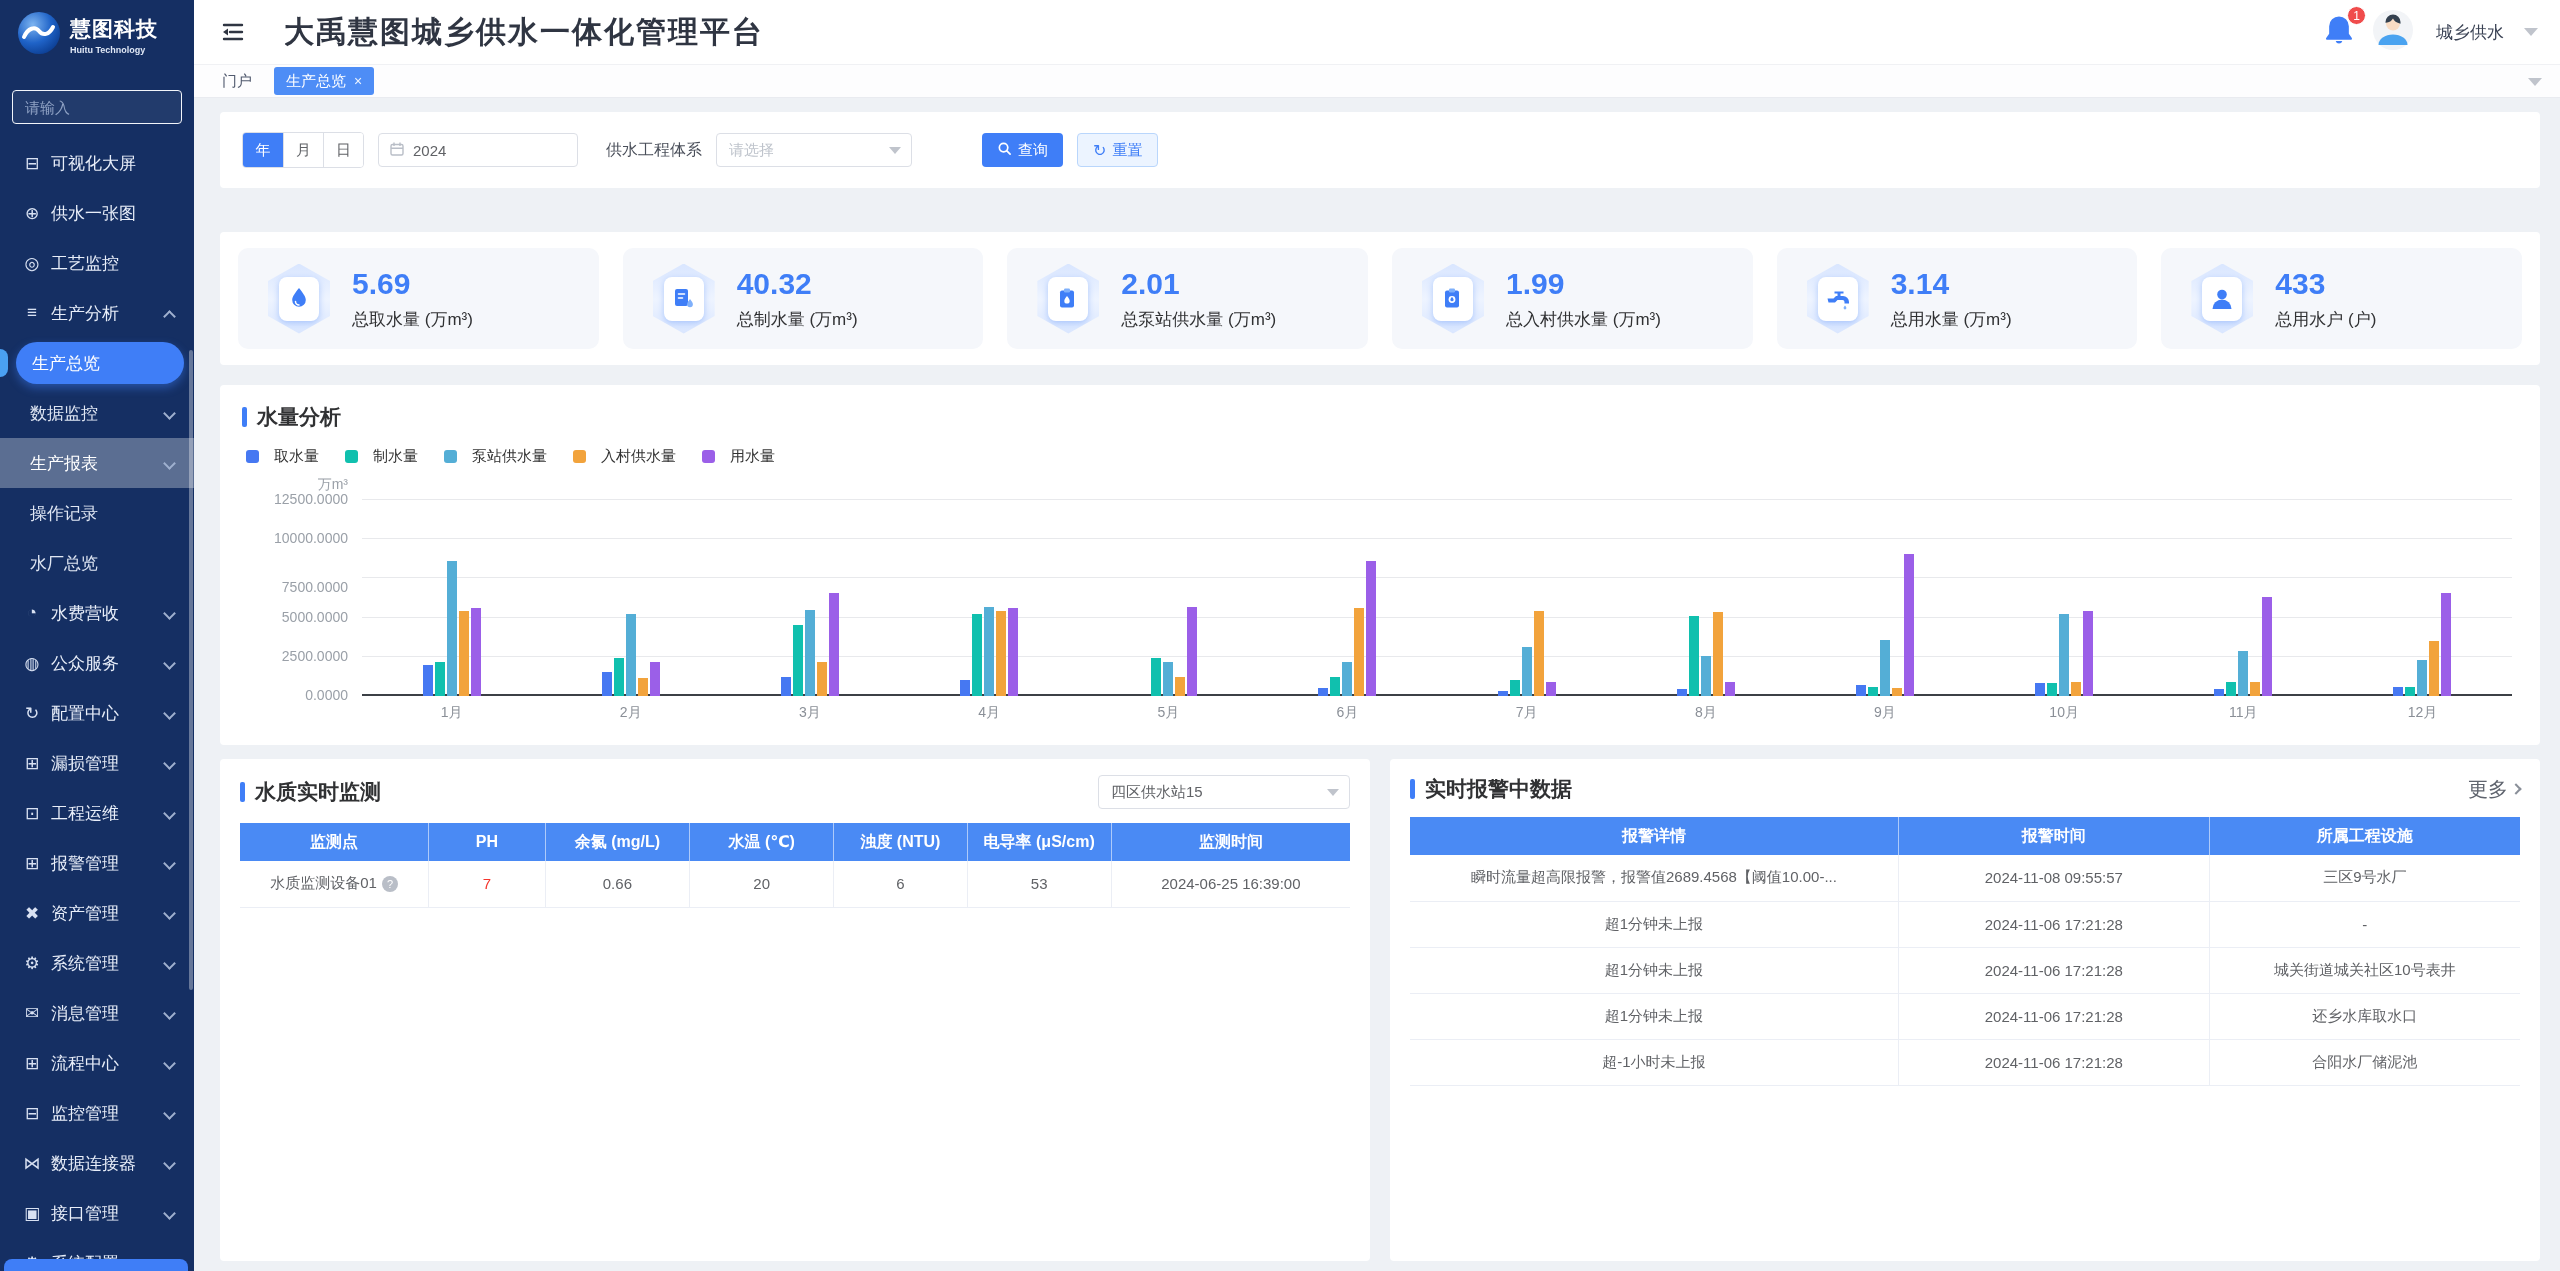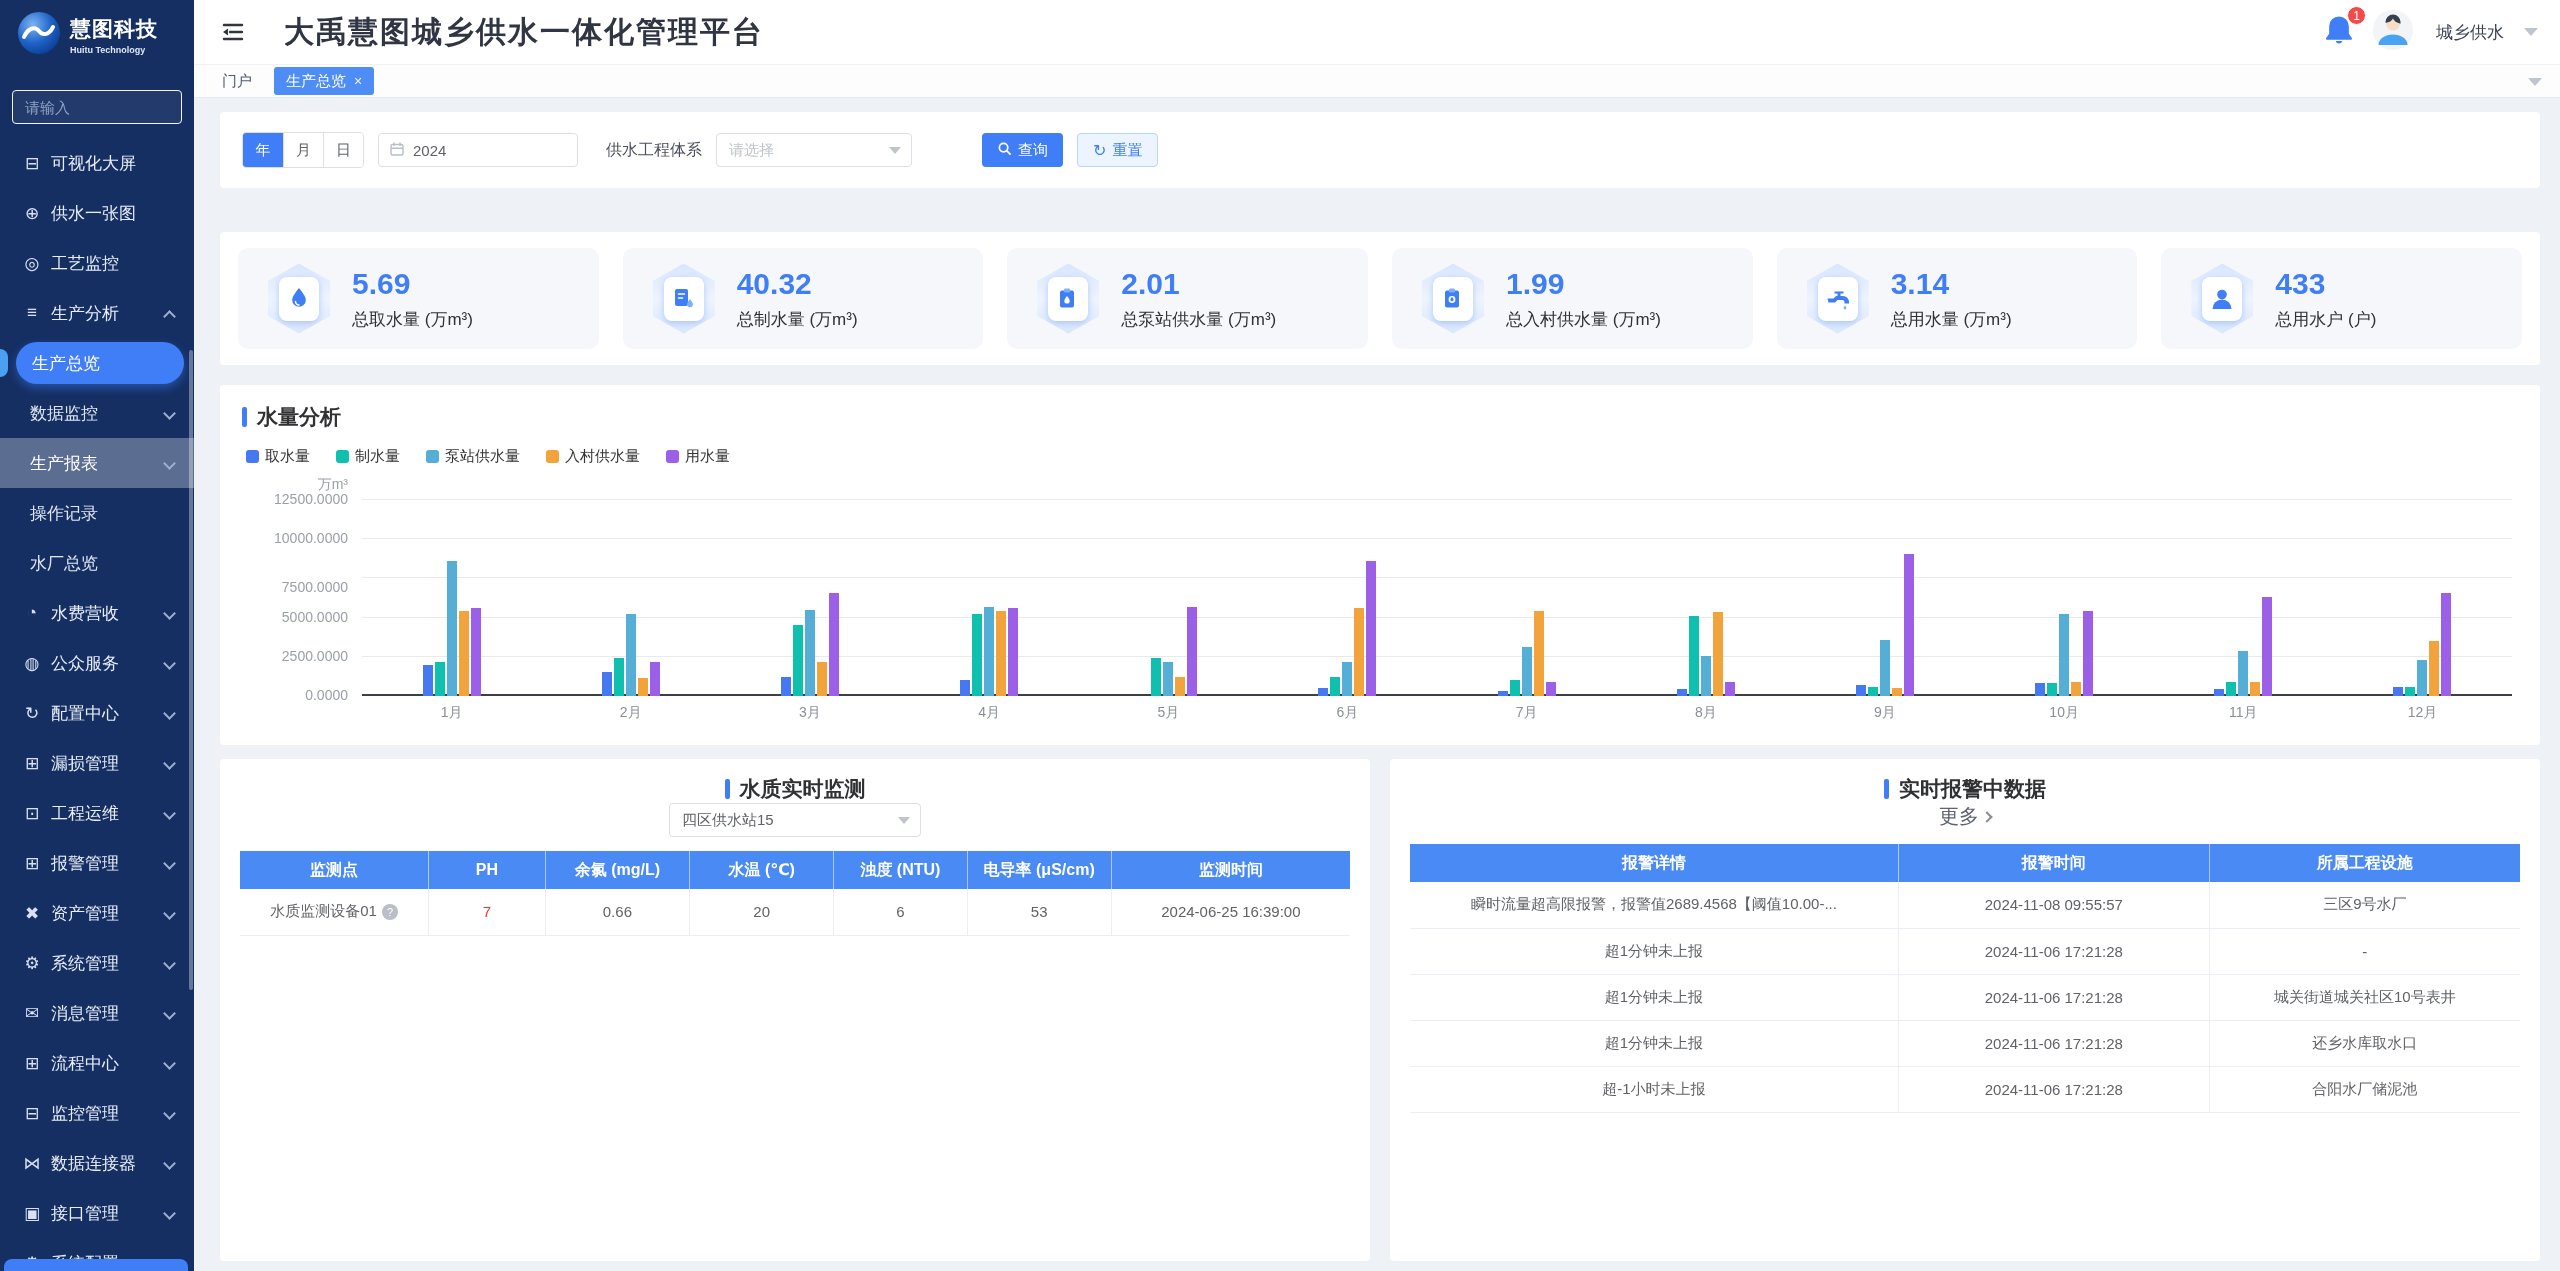--- a/index.html
+++ b/index.html
@@ -77,38 +77,38 @@
   .hex { width:62px; height:70px; clip-path:polygon(50% 0%,100% 25%,100% 75%,50% 100%,0% 75%,0% 25%); background:linear-gradient(180deg,#d9e6ff 0%,#eef4ff 50%,#d9e6ff 100%); display:flex; align-items:center; justify-content:center; }
   .hex-inner { width:40px; height:44px; background:#fff; border-radius:8px; box-shadow:0 2px 6px rgba(63,126,247,.35); display:flex; align-items:center; justify-content:center; }
   .stat-num { font-size:30px; font-weight:bold; color:#3f7ef7; }
   .stat-label { font-size:17px; color:#303133; margin-top:7px; }
 
   
   .chart-panel { margin-top:20px; height:360px; padding:18px 22px 0 22px; }
   .panel-title { display:flex; align-items:center; gap:10px; font-size:21px; font-weight:bold; color:#303133; }
   .title-bar { width:5px; height:20px; background:#3f7ef7; border-radius:2px; }
   .legend-row { display:flex; align-items:center; gap:26px; margin-top:16px; margin-left:4px; }
-  .legend-item { display:flex; align-items:center; gap:6px; font-size:15px; color:#333; cursor:pointer; }
+  .legend-item { display:flex; align-items:center; gap:15px; font-size:15px; color:#333; cursor:pointer; }
   .legend-swatch { width:13px; height:13px; border-radius:3px; }
   .chart-wrap { position:relative; margin-top:34px; }
   .y-unit { position:absolute; left:0; top:-24px; width:106px; text-align:right; font-size:14px; color:#9aa0a8; }
   .plot { position:relative; margin-left:120px; margin-right:6px; height:196px; }
   .gridline { position:absolute; left:0; right:0; height:1px; background:#e8e9ec; }
   .gridline.zero { height:2px; background:#3c4046; }
   .ylabel { position:absolute; left:-120px; width:106px; text-align:right; font-size:14px; color:#9aa0a8; transform:translateY(7px); }
   .groups { position:absolute; left:0; right:0; bottom:0; top:0; display:flex; }
   .bar-group { flex:1; display:flex; align-items:flex-end; justify-content:center; gap:2px; }
   .bar { width:10px; }
   .x-axis { display:flex; margin-left:120px; margin-right:6px; margin-top:8px; }
   .x-axis span { flex:1; text-align:center; font-size:14px; color:#8a8f97; }
 
   
   .bottom-row { margin-top:14px; display:flex; gap:20px; }
   .bottom-panel { flex:1; height:502px; padding:16px 20px; }
-  .panel-head { display:flex; align-items:center; justify-content:space-between;flex-direction:column; }
+  .panel-head { display:flex; align-items:center; justify-content:space-between; }
   .more-link { display:flex; align-items:center; gap:4px; font-size:20px; color:#5f646e; cursor:pointer; }
   .chev-right { width:8px; height:8px; border-right:2px solid #8a8f99; border-bottom:2px solid #8a8f99; transform:rotate(-45deg); }
   table { width:100%; border-collapse:collapse; table-layout:fixed; margin-top:14px; }
   th { background:#4a8af4; color:#fff; font-size:16px; font-weight:bold; height:38px; border-right:1px solid rgba(255,255,255,.55); }
   th:last-child { border-right:none; }
   td { height:46px; text-align:center; font-size:15px; color:#606266; border-bottom:1px solid #ebeef5; border-right:1px solid #ebeef5; white-space:nowrap; overflow:hidden; text-overflow:ellipsis; padding:0 8px; }
   td:last-child { border-right:none; }
   td.red { color:#f5352d; }
   .q-table th:nth-child(1){width:17%} .q-table th:nth-child(2){width:10.5%} .q-table th:nth-child(3){width:13%}
   .q-table th:nth-child(4){width:13%} .q-table th:nth-child(5){width:12%} .q-table th:nth-child(6){width:13%} .q-table th:nth-child(7){width:21.5%}

